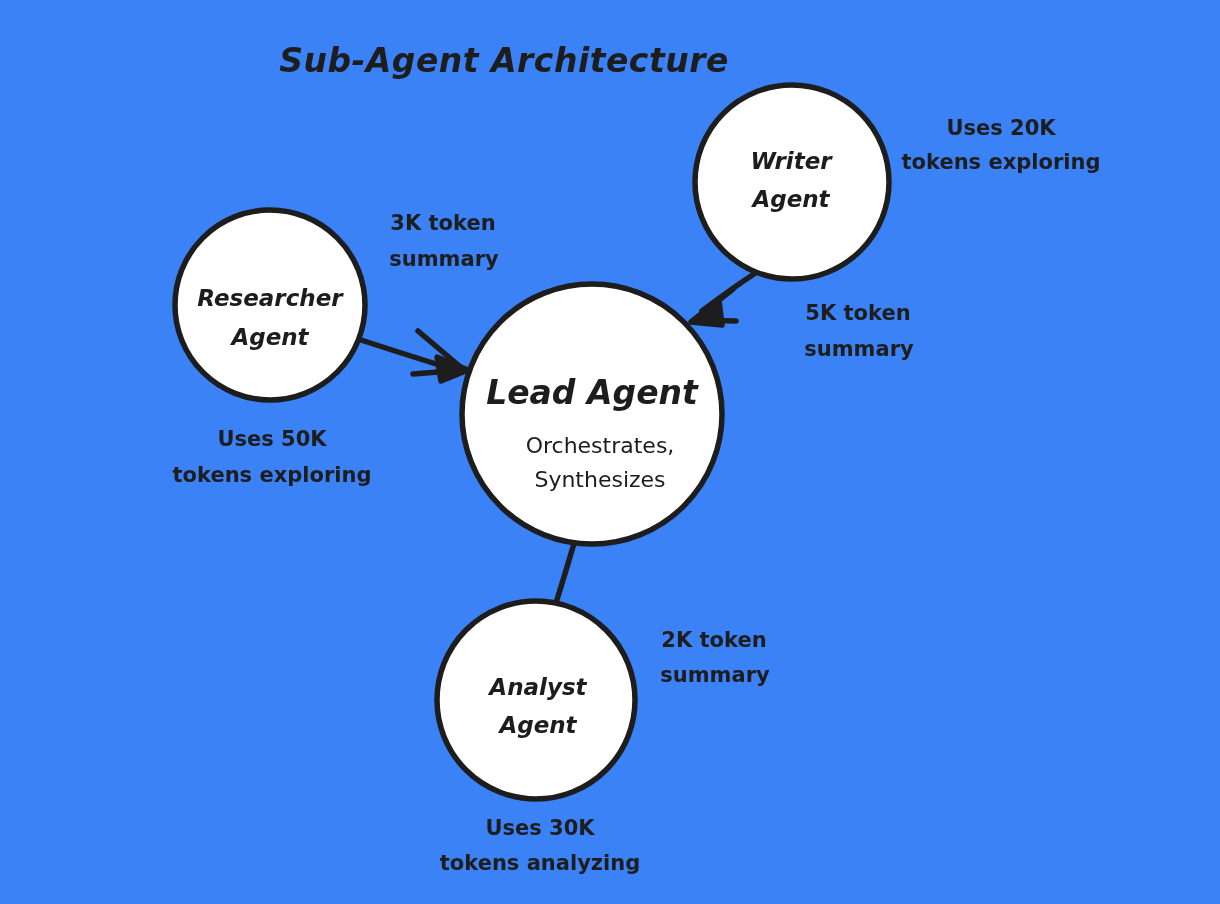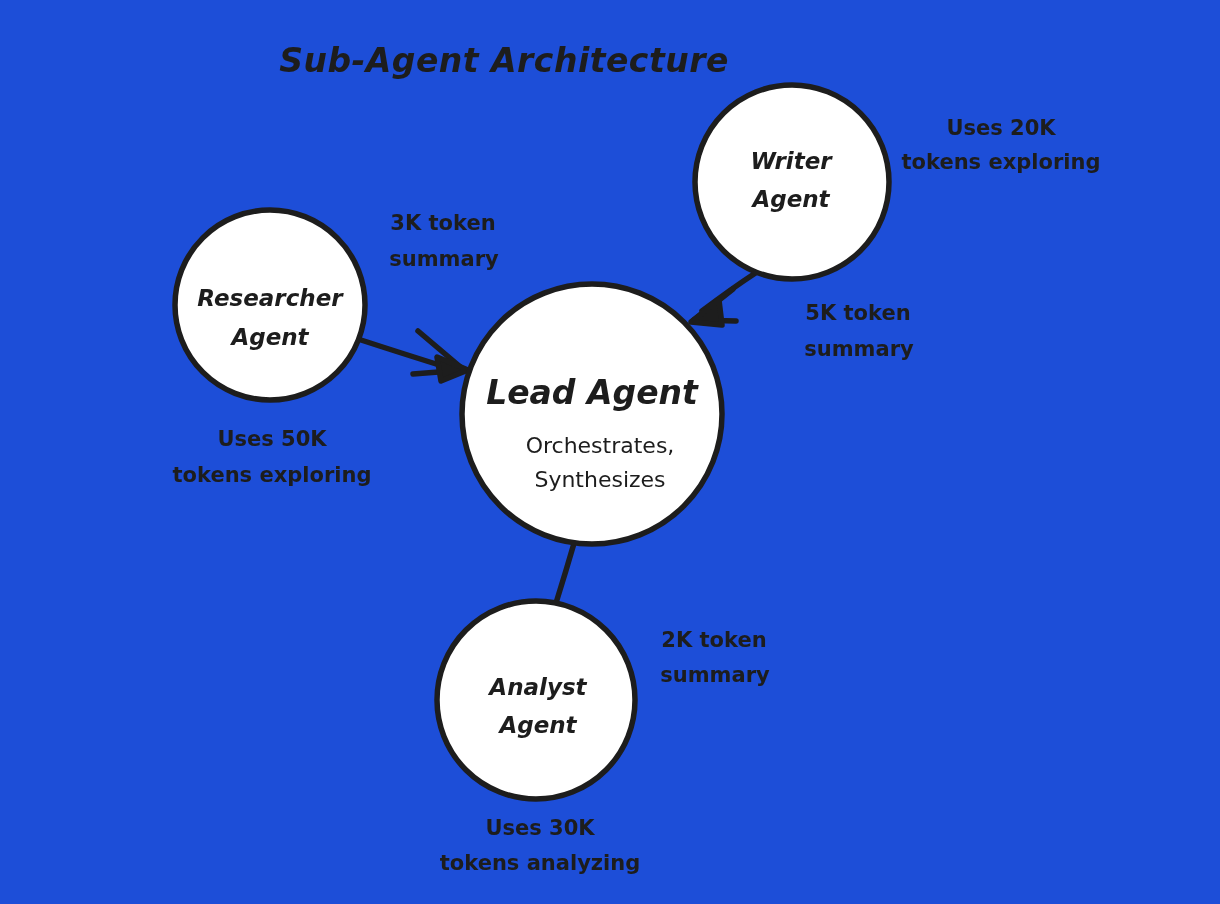--- a/index.html
+++ b/index.html
@@ -5,21 +5,21 @@
 <style>
   html, body {
     margin: 0;
     padding: 0;
     background: #ffffff;
   }
   #canvas {
     position: relative;
     width: 1220px;
     height: 904px;
-    background: #1d4ed8;
+    background: #3b82f6;
     overflow: hidden;
     font-family: "DejaVu Sans", sans-serif;
   }
   svg#diagram {
     position: absolute;
     left: 0;
     top: 0;
     width: 1220px;
     height: 904px;
     display: block;

